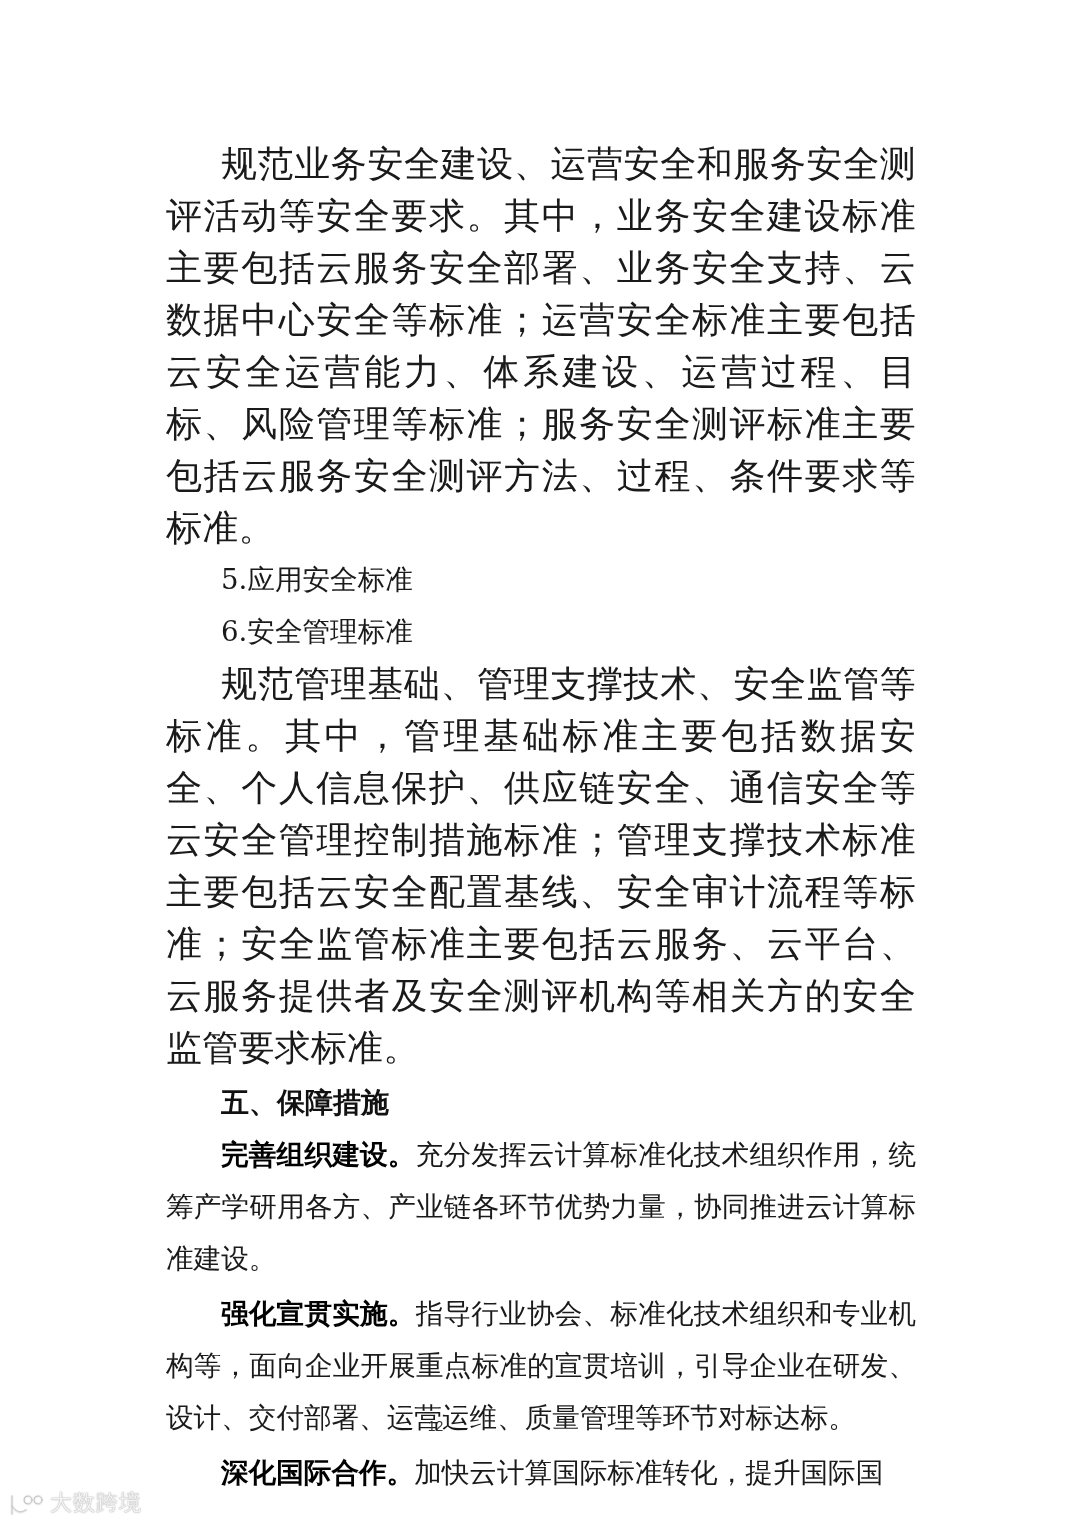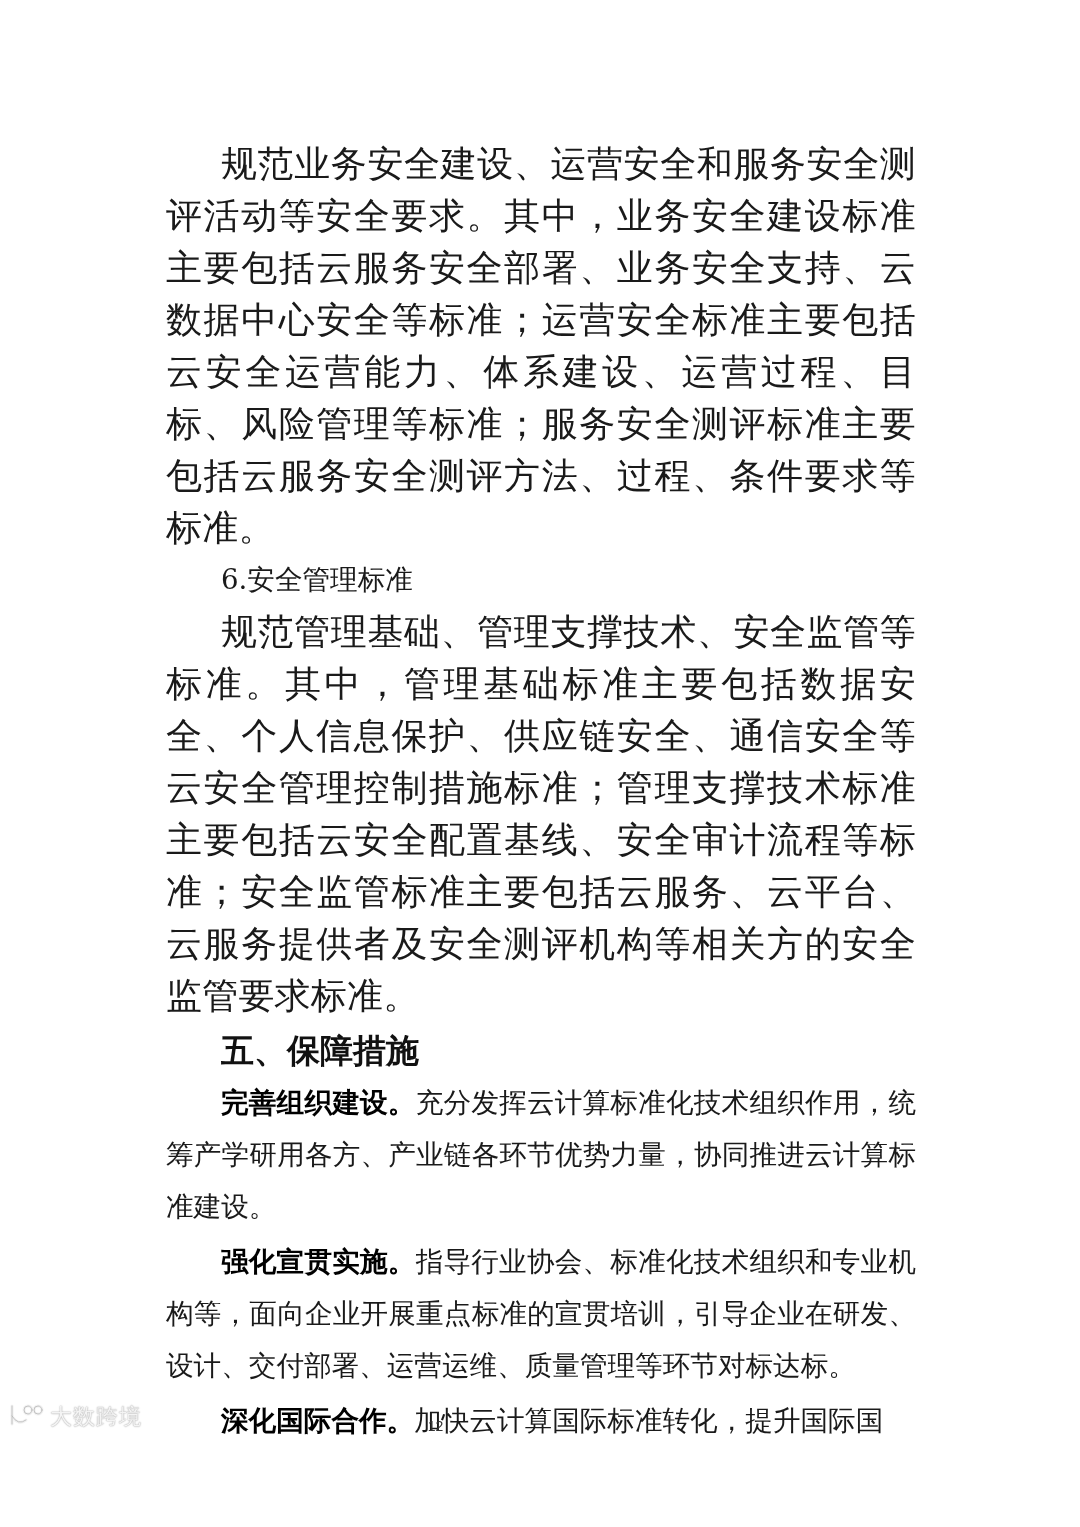--- a/index.html
+++ b/index.html
@@ -33,21 +33,21 @@
     }
     .heading-num {
       margin: 0;
       font-size: 27.6px;
       line-height: 52px;
       text-indent: 55px;
     }
     .section-heading {
       margin: 3px 0 0 0;
       font-family: "DejaVu Sans", "Liberation Sans", sans-serif;
-      font-size: 33px;
+      font-size: 28px;
       line-height: 52px;
       text-indent: 55px;
       color: #111111;
     }
     .measure {
       margin: 0;
       font-size: 27.6px;
       line-height: 52px;
       text-indent: 55px;
       text-align: justify;
@@ -66,23 +66,23 @@
       width: 857px;
       top: 1418px;
       text-align: center;
       font-family: "Liberation Sans", "DejaVu Sans", sans-serif;
       font-size: 14px;
       color: #333333;
     }
     .watermark {
       position: absolute;
       left: 8px;
-      top: 1402px;
+      top: 1488px;
       display: flex;
-      align-items: flex-start;
+      align-items: flex-end;
       gap: 6px;
       color: #f4f4f4;
       text-shadow: 0 0 2px #b8b8b8, 0 0 1px #a0a0a0;
       font-family: "DejaVu Sans", "Liberation Sans", sans-serif;
       font-size: 22px;
       letter-spacing: 1px;
     }
     .watermark .logo-icon {
       width: 36px;
       height: 26px;
@@ -92,20 +92,21 @@
       width: 36px;
       height: 26px;
       display: block;
     }
   </style>
 </head>
 <body>
 
 <div class="page">
   <p class="para">规范业务安全建设、运营安全和服务安全测评活动等安全要求。其中，业务安全建设标准主要包括云服务安全部署、业务安全支持、云数据中心安全等标准；运营安全标准主要包括云安全运营能力、体系建设、运营过程、目标、风险管理等标准；服务安全测评标准主要包括云服务安全测评方法、过程、条件要求等标准。</p>
+  <p class="heading-num">5.应用安全标准</p>
   <p class="heading-num">6.安全管理标准</p>
   <p class="para">规范管理基础、管理支撑技术、安全监管等标准。其中，管理基础标准主要包括数据安全、个人信息保护、供应链安全、通信安全等云安全管理控制措施标准；管理支撑技术标准主要包括云安全配置基线、安全审计流程等标准；安全监管标准主要包括云服务、云平台、云服务提供者及安全测评机构等相关方的安全监管要求标准。</p>
 
   <h2 class="section-heading">五、保障措施</h2>
 
   <p class="measure"><span class="lead">完善组织建设。</span><span>充分发挥云计算标准化技术组织作用，统筹产学研用各方、产业链各环节优势力量，协同推进云计算标准建设。</span></p>
   <p class="measure"><span class="lead">强化宣贯实施。</span><span>指导行业协会、标准化技术组织和专业机构等，面向企业开展重点标准的宣贯培训，引导企业在研发、设计、交付部署、运营运维、质量管理等环节对标达标。</span></p>
   <p class="measure"><span class="lead">深化国际合作。</span><span>加快云计算国际标准转化，提升国际国</span></p>
 </div>
 

